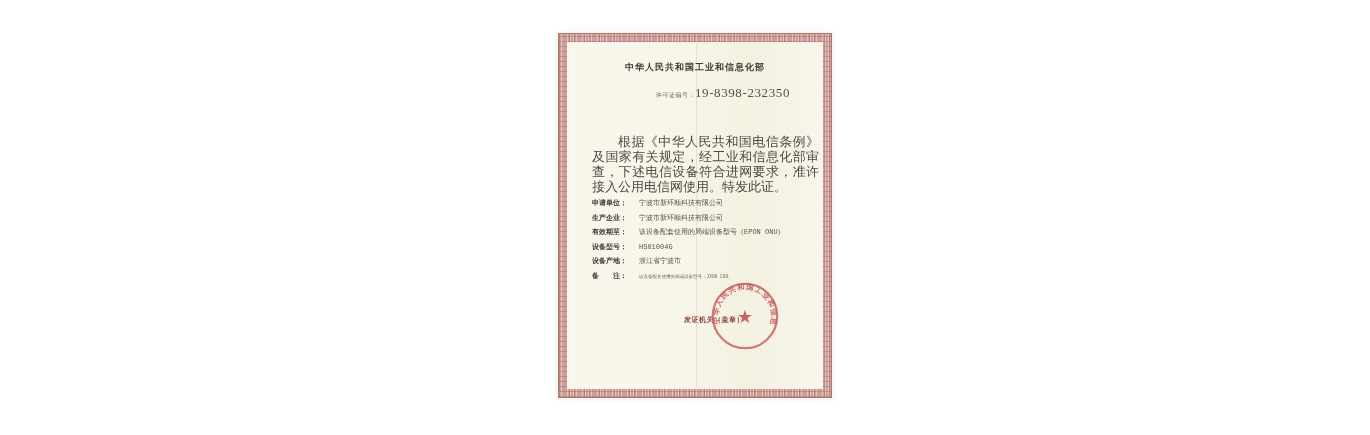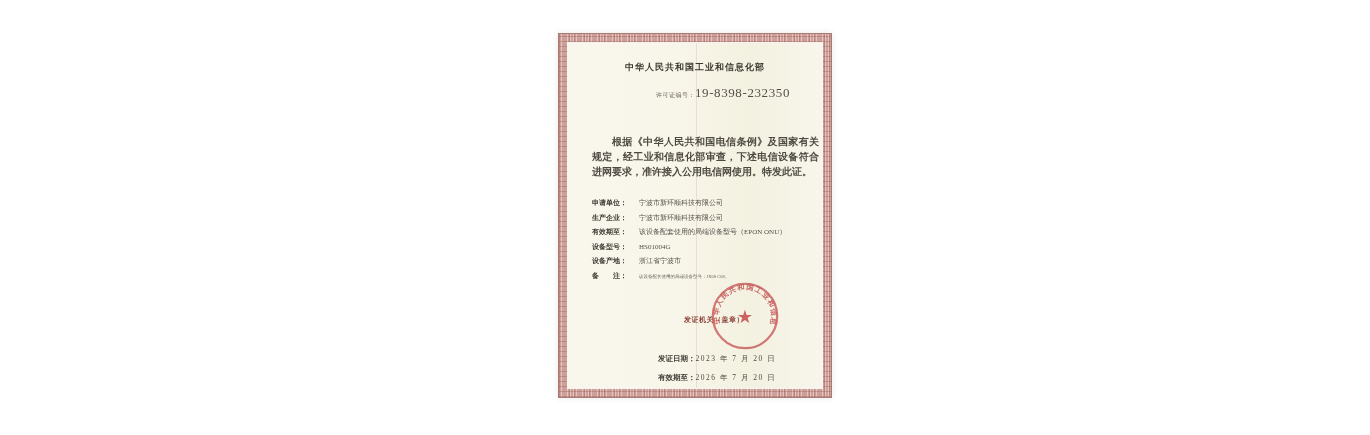--- a/index.html
+++ b/index.html
@@ -19,24 +19,24 @@
          box-shadow:0 0 0 1px rgba(255,255,255,.85);}
   .fold{position:absolute;left:128px;top:0;bottom:0;width:1px;background:rgba(150,140,110,.18);}
   
   .hdr{position:absolute;top:18px;left:0;right:0;text-align:center;}
   .ministry{font-size:9px;font-weight:bold;letter-spacing:1px;color:var(--text-dark,#3c3831);}
   .big-title{margin-top:5px;font-size:16.5px;font-weight:bold;letter-spacing:3px;color:#2e2b27;}
   .licno{margin-top:9px;text-align:right;padding-right:32px;color:#6a625a;}
   .licno .lab{font-size:6px;letter-spacing:.5px;}
   .licno .num{font-size:13px;letter-spacing:.6px;color:#554f49;}
   
-  .para{position:absolute;top:91px;left:24px;right:3px;font-size:10px;line-height:15px;
-        text-align:justify;text-indent:2em;color:var(--text-body,#4e4a42);font-weight:bold;}
+  .para{position:absolute;top:91px;left:24px;right:3px;font-size:13px;line-height:15px;
+        text-align:justify;text-indent:2em;color:var(--text-body,#4e4a42);font-weight:normal;}
   
-  .fields{position:absolute;top:155px;left:24px;right:10px;}
+  .fields{position:absolute;top:155px;left:24px;right:10px;font-family:Liberation Mono, monospace;}
   .frow{height:8px;margin-bottom:6.6px;white-space:nowrap;font-size:7px;color:#55504a;}
   .frow .flab{display:inline-block;width:47px;font-weight:bold;color:#44403a;}
   .frow.origin{margin-top:3px;}
   .frow.remark .fval{font-size:4.5px;color:#6b665e;}
   
   .seal{position:absolute;left:142px;top:238px;width:70px;height:70px;opacity:.82;mix-blend-mode:multiply;z-index:3;}
   .seal svg{width:100%;height:100%;}
   .seal-label{position:absolute;left:116px;top:272px;width:140px;text-align:left;z-index:4;
               font-size:7px;font-weight:bold;color:#8c4038;letter-spacing:.5px;}
   
@@ -90,24 +90,16 @@
             <path id="ringPath" d="M 14.3,63 A 38,38 0 1 1 85.7,63" fill="none"></path>
           </defs>
           <text font-size="10.5" fill="#c9474d" font-weight="bold" letter-spacing="1.5">
             <textPath href="#ringPath" startOffset="2">中华人民共和国工业和信息化部</textPath>
           </text>
           <text x="50" y="60" text-anchor="middle" font-size="26" fill="#c9474d">★</text>
         </svg>
       </div>
       <div class="seal-label">发证机关（盖章）</div>
 
-      <div class="dates">
-        <div class="drow">
-          <span class="dlab">发证日期：</span><span class="dval">2023 年 7 月 20 日</span>
-        </div>
-        <div class="drow">
-          <span class="dlab">有效期至：</span><span class="dval">2026 年 7 月 20 日</span>
-        </div>
-      </div>
 
     </div>
   </div>
 </div>
 
 </body></html>

